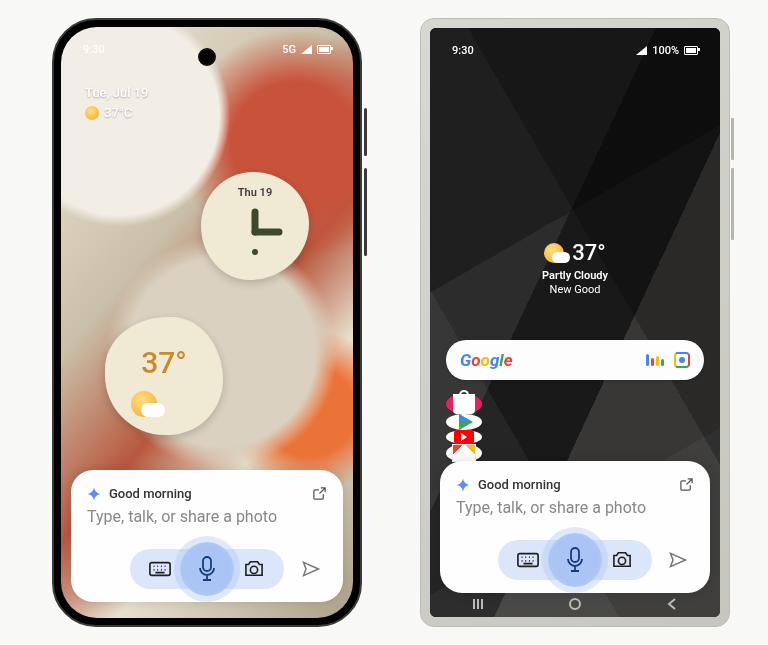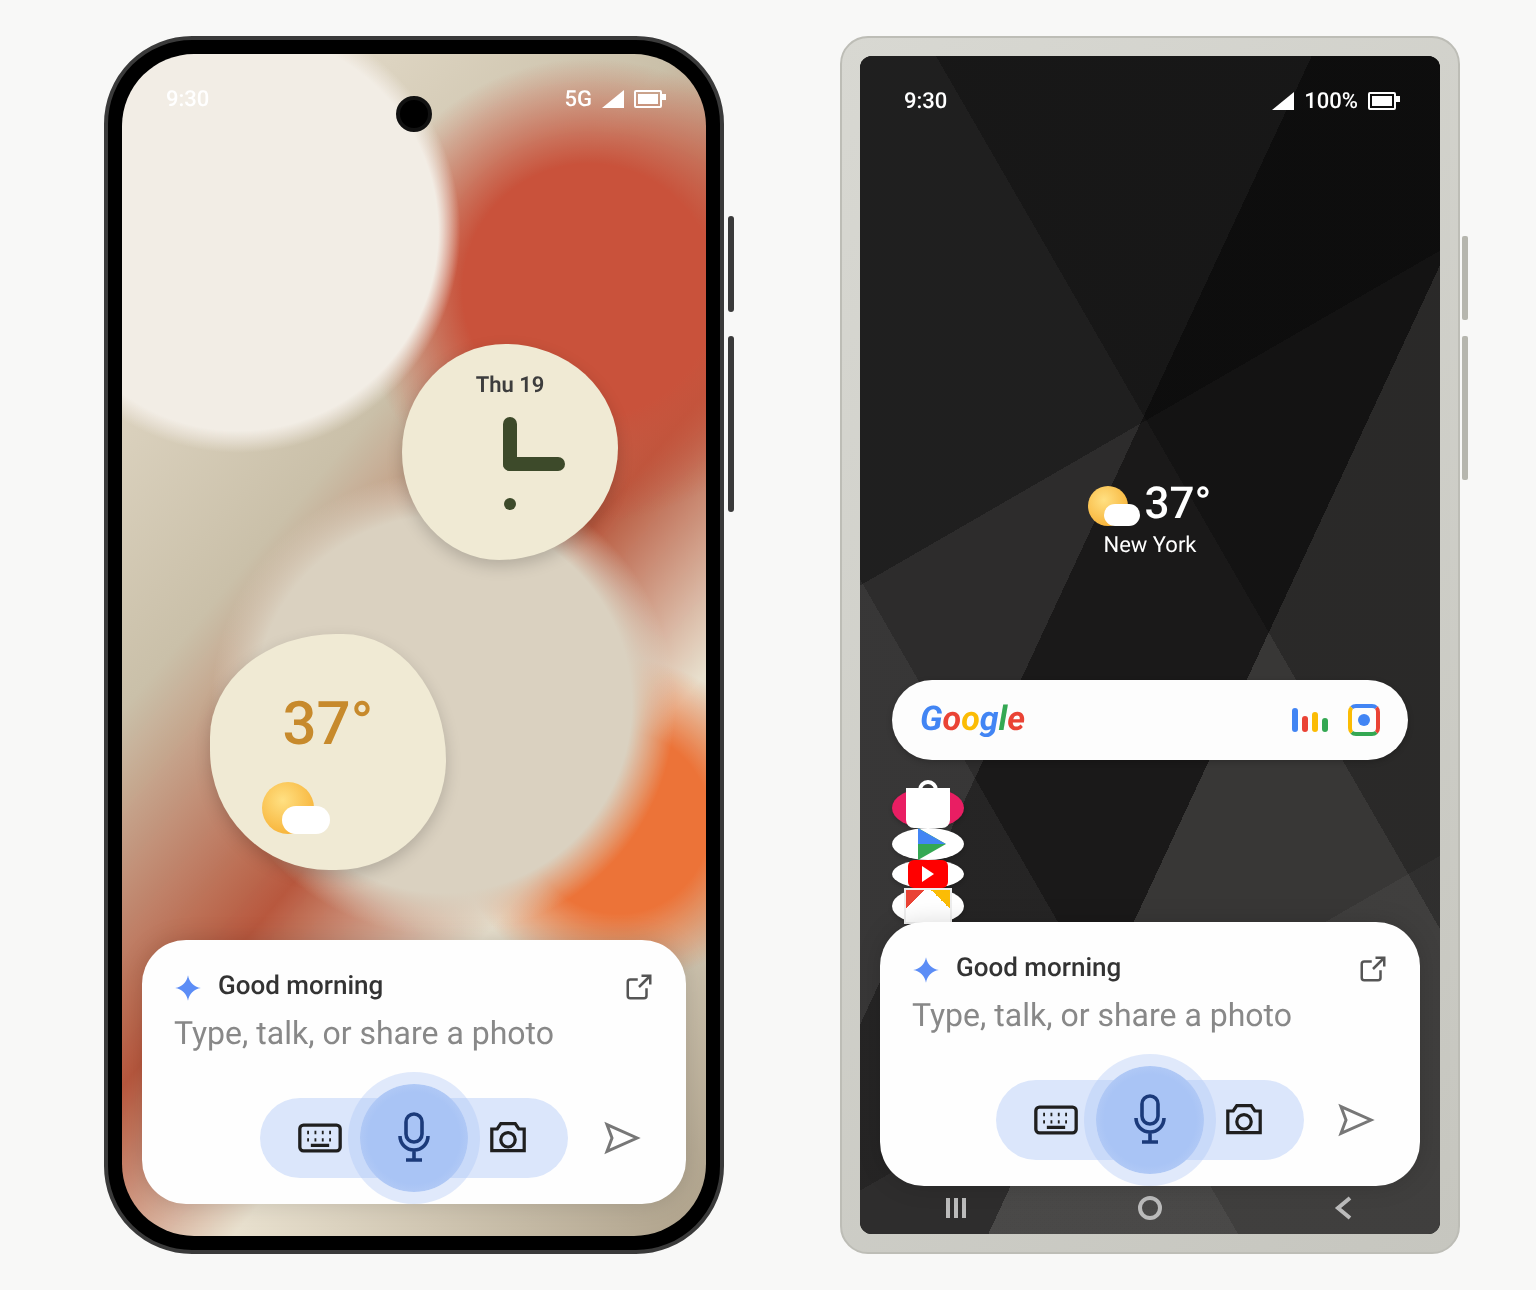--- a/index.html
+++ b/index.html
@@ -154,20 +154,27 @@
         <span>9:30</span>
         <span class="right">
           <span>5G</span>
           <span class="tri sig"></span>
           <span class="batt">
               <span class="fill"></span>
             </span>
         </span>
       </div>
 
+      <div class="date-weather">
+        <div>Tue, Jul 19</div>
+        <div class="temp">
+          <span class="sun-tiny"></span>
+          <span>37°C</span>
+        </div>
+      </div>
 
       <div class="clock-widget">
         <div class="blob"></div>
         <div class="dl">Thu 19</div>
         <svg viewBox="0 0 108 108">
           <path d="M54 60 L54 40" stroke="#3d4a2a" stroke-width="7" stroke-linecap="round"></path>
           <path d="M54 60 L78 60" stroke="#3d4a2a" stroke-width="7" stroke-linecap="round"></path>
           <circle cx="54" cy="80" r="3" fill="#3d4a2a"></circle>
         </svg>
       </div>
@@ -238,21 +245,22 @@
               <span class="fill"></span>
             </span>
         </span>
       </div>
 
       <div class="weatherB">
         <div class="row1">
           <span class="sun"></span>
           <span>37°</span>
         </div>
-        <div class="l3">New York</div>
+        <div class="l2">Partly Cloudy</div>
+        <div class="l3">New Good</div>
       </div>
 
       <div class="searchbar">
         <span class="g-logo"><span>G</span><span>o</span><span>o</span><span>g</span><span>l</span><span>e</span></span>
         <span class="sp"></span>
         <span class="mic-sm">
             <span class="b b1"></span>
             <span class="b b2"></span>
             <span class="b b3"></span>
             <span class="b b4"></span>

